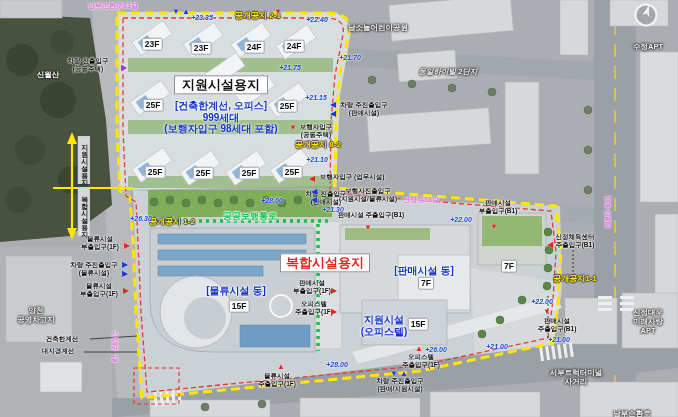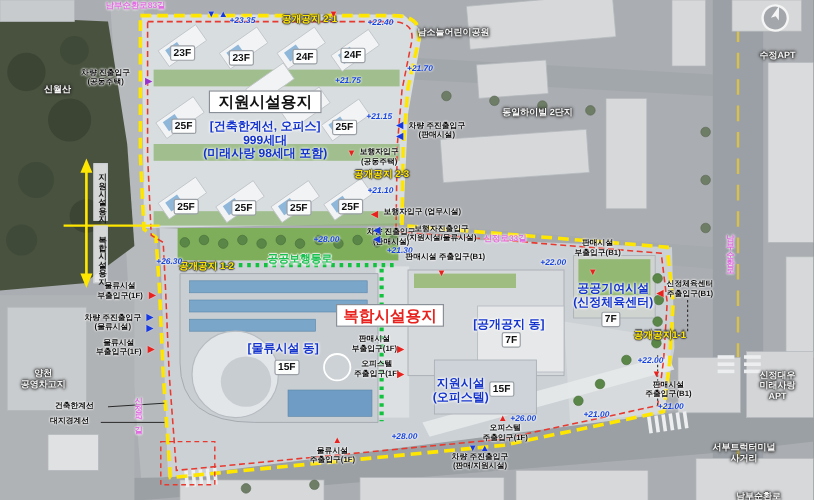--- a/index.html
+++ b/index.html
@@ -228,23 +228,23 @@
     </g>
 
     <g transform="rotate(18 646 15)">
       <circle cx="646" cy="15" r="10.5" fill="rgba(70,75,80,0.35)" stroke="#f5f5f5" stroke-width="2"></circle>
       <polygon points="646,4.5 649.5,16 646,13.5 642.5,16" fill="#f5f5f5"></polygon>
     </g>
   </svg>
 
   <div class="layer">
       <div class="lbl open-space" style="left: 258px; top: 16px;">공개공지 2-1</div>
-      <div class="lbl open-space" style="left: 318px; top: 145px;">공개공지 2-3</div>
+      <div class="lbl open-space" style="left: 318px; top: 145px;">공개공지 8-2</div>
       <div class="lbl open-space" style="left: 172px; top: 222px;">공개공지 1-2</div>
-      <div class="lbl open-space" style="left: 550px; top: 279px;">공개공지1-1</div>
+      <div class="lbl open-space" style="left: 575px; top: 279px;">공개공지1-1</div>
     </div>
   <div class="layer">
       <div class="lbl floor" style="left: 152px; top: 44px;">23F</div>
       <div class="lbl floor" style="left: 201px; top: 48px;">23F</div>
       <div class="lbl floor" style="left: 254px; top: 47px;">24F</div>
       <div class="lbl floor" style="left: 294px; top: 46px;">24F</div>
       <div class="lbl floor" style="left: 153px; top: 105px;">25F</div>
       <div class="lbl floor" style="left: 287px; top: 106px;">25F</div>
       <div class="lbl floor" style="left: 155px; top: 172px;">25F</div>
       <div class="lbl floor" style="left: 203px; top: 173px;">25F</div>
@@ -268,28 +268,28 @@
       <div class="lbl elev" style="left: 461px; top: 220px;">+22.00</div>
       <div class="lbl elev" style="left: 542px; top: 302px;">+22.00</div>
       <div class="lbl elev" style="left: 559px; top: 340px;">+21.00</div>
       <div class="lbl elev" style="left: 436px; top: 350px;">+26.00</div>
       <div class="lbl elev" style="left: 337px; top: 365px;">+28.00</div>
       <div class="lbl elev" style="left: 497px; top: 347px;">+21.00</div>
     </div>
   <div class="layer">
       <div class="lbl white-name" style="left: 48px; top: 75px;">신월산</div>
       <div class="lbl white-name" style="left: 378px; top: 28px;">남소늘어린이공원</div>
-      <div class="lbl white-name" style="left: 448px; top: 94px;">동일하이빌 2단지</div>
+      <div class="lbl white-name" style="left: 448px; top: 72px; font-style: italic;">동일하이빌 2단지</div>
       <div class="lbl white-name" style="left: 648px; top: 47px;">수정APT</div>
       <div class="lbl white-name" style="left: 36px; top: 316px;">양천
 공영차고지</div>
       <div class="lbl white-name" style="left: 648px; top: 322px;">신정대우
 미래사랑
 APT</div>
-      <div class="lbl white-name" style="left: 620px; top: 378px;">서부트럭터미널
+      <div class="lbl white-name" style="left: 576px; top: 378px;">서부트럭터미널
 사거리</div>
       <div class="lbl white-name" style="left: 632px; top: 414px;">남부순환로</div>
     </div>
   <div class="layer">
       <div class="lbl road-name" style="left: 113px; top: 6px;">남부순환로83길</div>
       <div class="lbl road-name" style="left: 421px; top: 200px;">신정로33길</div>
       <div class="lbl road-name vert" style="left: 607px; top: 207px;">남부순환로</div>
       <div class="lbl road-name vert" style="left: 114px; top: 341px;">신정로7길</div>
     </div>
   <div class="layer">
@@ -360,23 +360,21 @@
       <div class="marker red" style="left: 547px; top: 312px;">▼</div>
       <div class="marker red" style="left: 419px; top: 349px;">▲</div>
       <div class="marker blue" style="left: 394px; top: 374px;">▼</div>
       <div class="marker blue" style="left: 404px; top: 374px;">▲</div>
     </div>
 
   <div class="layer">
     <div class="lbl zone-box" style="left:221px;top:85px">지원시설용지</div>
     <div class="lbl blue-zone" style="left:221px;top:106px">[건축한계선, 오피스]</div>
     <div class="lbl blue-sub" style="left:221px;top:118px">999세대</div>
-    <div class="lbl blue-sub" style="left:221px;top:129px">(미래사랑 98세대 포함)</div>
+    <div class="lbl blue-sub" style="left:221px;top:129px">(보행자입구 98세대 포함)</div>
     <div class="lbl complex-box" style="left:325px;top:263px">복합시설용지</div>
     <div class="lbl blue-zone" style="left:236px;top:291px">[물류시설 동]</div>
-    <div class="lbl blue-zone" style="left:424px;top:271px">[공개공지 동]</div>
-    <div class="lbl blue-zone" style="left:511px;top:247px">공공기여시설
-(신정체육센터)</div>
+    <div class="lbl blue-zone" style="left:424px;top:271px">[판매시설 동]</div>
     <div class="lbl blue-zone" style="left:384px;top:326px">지원시설
 (오피스텔)</div>
     <div class="lbl walkway" style="left:250px;top:216px">공공보행통로</div>
   </div>
 
 </div>
 </body></html>

